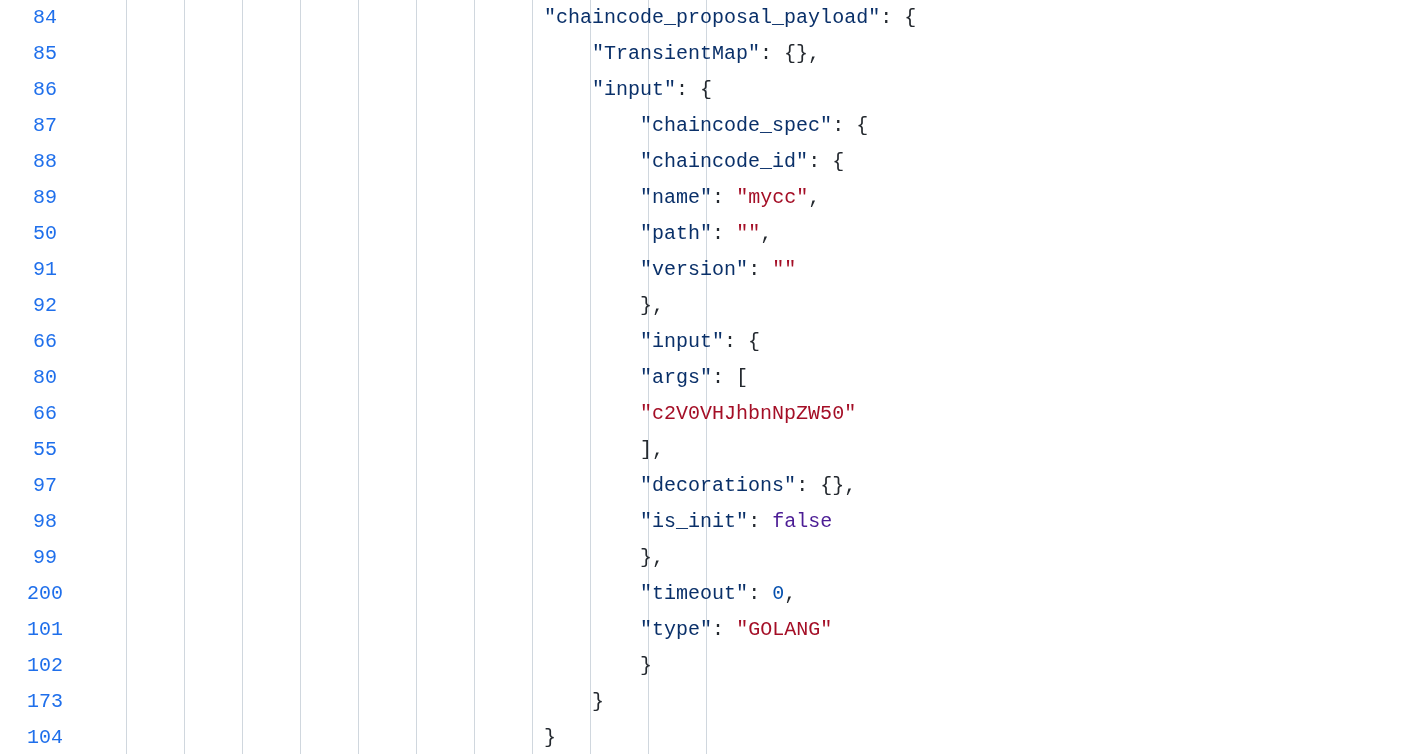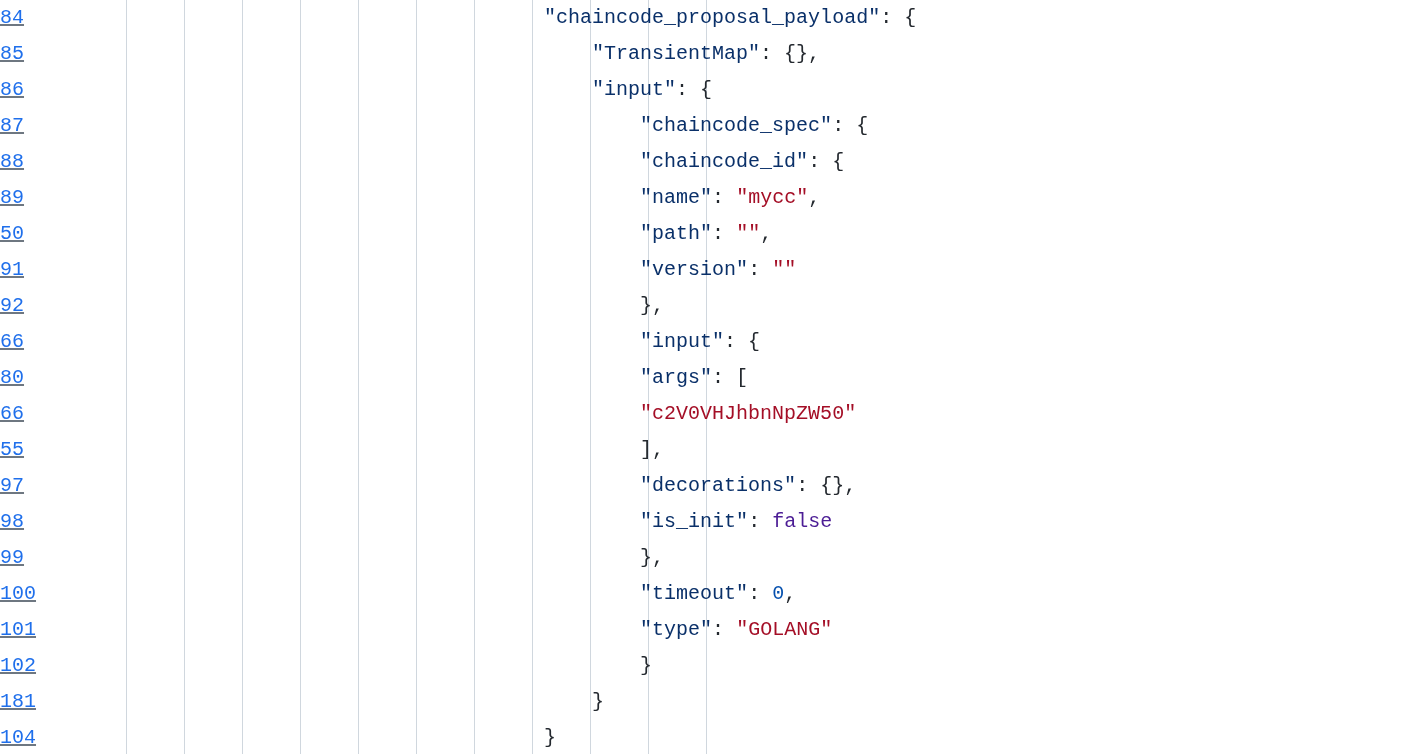--- a/index.html
+++ b/index.html
@@ -1,21 +1,21 @@
 <!DOCTYPE html>
 <html><head>
 <meta charset="utf-8">
 <style>
   * { margin:0; padding:0; box-sizing:border-box; }
   html,body { width:1406px; height:754px; background:#fff;
     font-family:"SFMono-Regular","Consolas","Menlo","Liberation Mono",monospace;
     font-size:20px; line-height:36px; overflow:hidden; }
   .editor { display:flex; width:100%; height:100%; }
-  .gutter { width:112px; flex:none; text-align:left; color:#6e7781;
-    padding-right:22px; user-select:none;text-decoration:underline; }
+  .gutter { width:112px; flex:none; text-align:center; color:#6e7781;
+    padding-right:22px; user-select:none; }
   .gutter .ln { height:36px; color:#1f6feb; }
   .code-col { position:relative; flex:1 1 auto; }
   .guides { position:absolute; top:0; left:0; width:100%; height:100%;
     pointer-events:none; }
   .guide { position:absolute; top:0; bottom:0; width:1px; background:#d0d7de; }
   .code { position:relative; white-space:pre; color:#24292f; }
   .code .row { height:36px; }
   .k { color:#0a3069; }      
   .s { color:#a40e26; }      
   .n { color:#0550ae; }      
@@ -36,24 +36,24 @@
       <div class="ln">50</div>
       <div class="ln">91</div>
       <div class="ln">92</div>
       <div class="ln">66</div>
       <div class="ln">80</div>
       <div class="ln">66</div>
       <div class="ln">55</div>
       <div class="ln">97</div>
       <div class="ln">98</div>
       <div class="ln">99</div>
-      <div class="ln">100</div>
+      <div class="ln">200</div>
       <div class="ln">101</div>
       <div class="ln">102</div>
-      <div class="ln">181</div>
+      <div class="ln">173</div>
       <div class="ln">104</div>
     </div>
   <div class="code-col">
     <div class="guides" id="guides">
         <div class="guide" style="left: 14px;"></div>
         <div class="guide" style="left: 72px;"></div>
         <div class="guide" style="left: 130px;"></div>
         <div class="guide" style="left: 188px;"></div>
         <div class="guide" style="left: 246px;"></div>
         <div class="guide" style="left: 304px;"></div>

